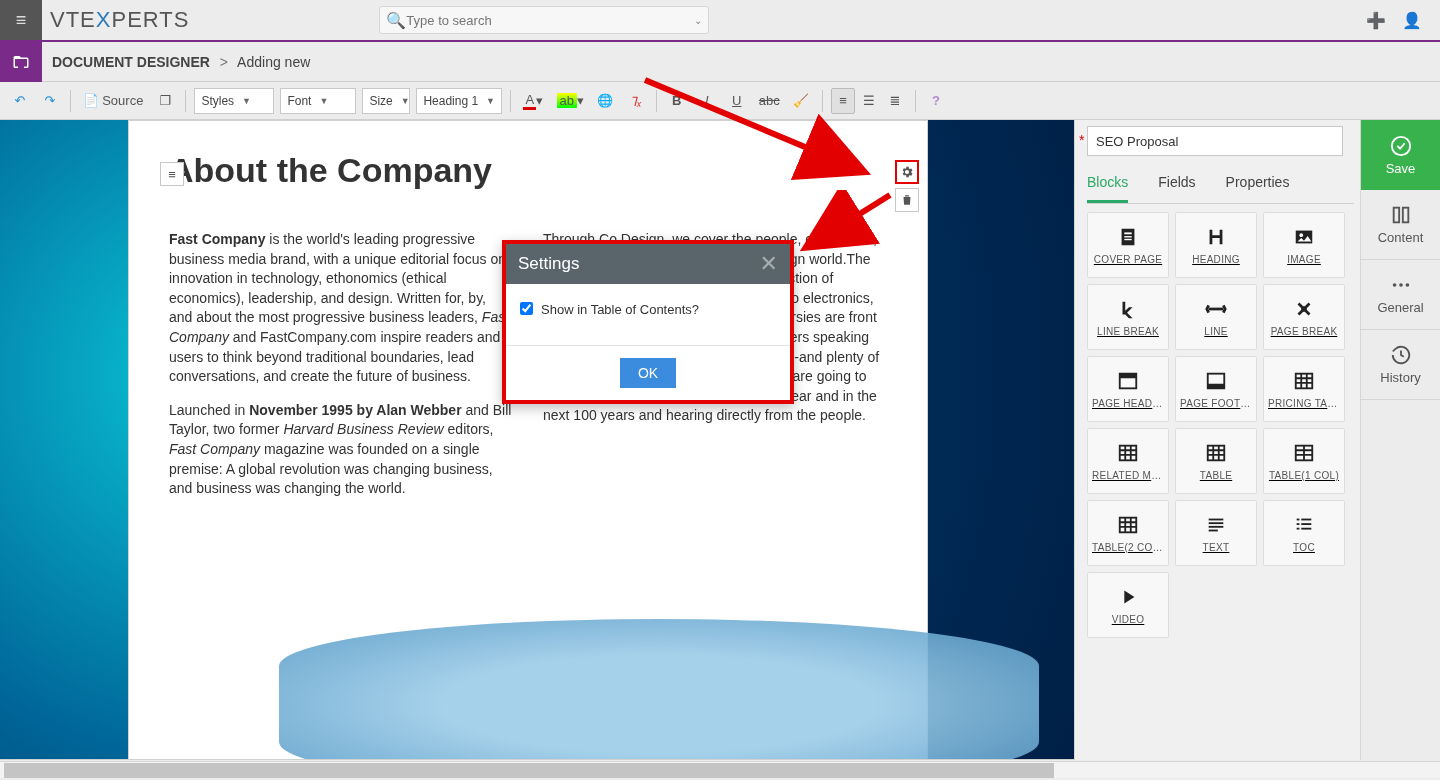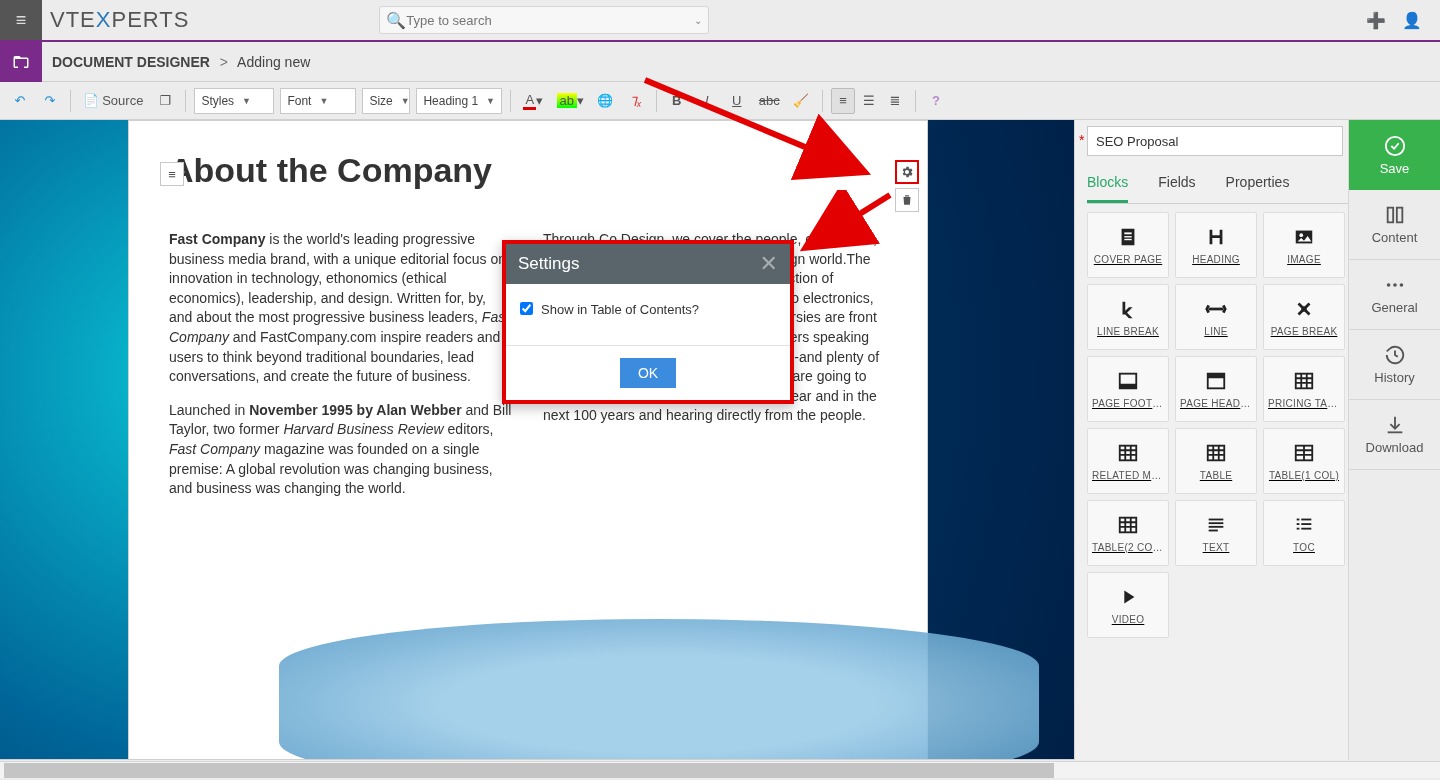--- a/index.html
+++ b/index.html
@@ -61,21 +61,21 @@
 .rightpanel input.title { width:96%; height:30px; border:1px solid #c8c8c8; padding:0 8px; font-size:13px; color:#333; background:#fff; }
 .rtabs { display:flex; gap:30px; margin-top:12px; border-bottom:1px solid #d0d0d0; font-size:14px; }
 .rtabs div { padding:6px 0 10px; cursor:pointer; color:#444; }
 .rtabs .active { color:#2aa867; border-bottom:3px solid #2aa867; }
 .blocks-grid { display:grid; grid-template-columns: repeat(3, 82px); gap:6px; margin-top:8px;text-decoration:underline; }
 .blk { height:66px; background:#f8f8f8; border:1px solid #ddd; border-radius:2px; display:flex; flex-direction:column; align-items:center; justify-content:center; gap:6px; cursor:pointer; }
 .blk svg { width:28px; height:22px; }
 .blk span { font-size:10px; color:#555; letter-spacing:.3px; text-align:center; overflow:hidden; text-overflow:ellipsis; white-space:nowrap; width:100%; padding:0 4px; }
 
 
-.actionrail { position:absolute; right:0; top:0; width:92px; height:100%; background:#ececec; border-left:1px solid #d6d6d6; display:flex; flex-direction:column; }
+.actionrail { position:absolute; right:0; top:0; width:80px; height:100%; background:#ececec; border-left:1px solid #d6d6d6; display:flex; flex-direction:column; }
 .actionrail .abtn { height:70px; display:flex; flex-direction:column; align-items:center; justify-content:center; gap:4px; color:#555; font-size:13px; border-bottom:1px solid #d6d6d6; cursor:pointer; }
 .actionrail .abtn.save { background:#37b24d; color:#fff; border:none; }
 .actionrail .abtn svg { width:22px; height:22px; }
 
 
 .modal { position:absolute; left:502px; top:240px; width:292px; border:4px solid #e30000; background:#fff; z-index:20; box-shadow:0 4px 12px rgba(0,0,0,.25);}
 .modal .mhdr { background:#5a656b; color:#fff; height:40px; display:flex; align-items:center; padding:0 12px; font-size:17px; }
 .modal .mhdr .close { margin-left:auto; color:#a6adb0; font-size:22px; cursor:pointer; }
 .modal .mbody { padding:18px 14px 28px; font-size:13px; color:#333; }
 .modal .mbody label { display:flex; align-items:flex-start; gap:8px; }
@@ -258,30 +258,30 @@
         <div class="blk">
           <svg viewBox="0 0 24 24" fill="none" stroke="#222" stroke-width="3">
             <path d="M6 6l6 6 6-6M6 18l6-6 6 6" stroke-dasharray="0"></path>
             <circle cx="12" cy="12" r="1.5" fill="#222"></circle>
           </svg>
           <span>PAGE BREAK</span>
         </div>
         <div class="blk">
           <svg viewBox="0 0 24 24" fill="#222">
             <rect x="3" y="4" width="18" height="16" fill="none" stroke="#222" stroke-width="2"></rect>
+            <rect x="3" y="4" width="18" height="5"></rect>
+          </svg>
+          <span>PAGE HEADER</span>
+        </div>
+        <div class="blk">
+          <svg viewBox="0 0 24 24" fill="#222">
+            <rect x="3" y="4" width="18" height="16" fill="none" stroke="#222" stroke-width="2"></rect>
             <rect x="3" y="15" width="18" height="5"></rect>
           </svg>
           <span>PAGE FOOTER</span>
-        </div>
-        <div class="blk">
-          <svg viewBox="0 0 24 24" fill="#222">
-            <rect x="3" y="4" width="18" height="16" fill="none" stroke="#222" stroke-width="2"></rect>
-            <rect x="3" y="4" width="18" height="5"></rect>
-          </svg>
-          <span>PAGE HEADER</span>
         </div>
         <div class="blk">
           <svg viewBox="0 0 24 24" fill="none" stroke="#222" stroke-width="2">
             <rect x="3" y="4" width="18" height="16"></rect>
             <path d="M3 9h18M3 14h18M9 4v16M15 4v16"></path>
           </svg>
           <span>PRICING TAB...</span>
         </div>
         <div class="blk">
           <svg viewBox="0 0 24 24" fill="none" stroke="#222" stroke-width="2">
@@ -362,28 +362,20 @@
           <circle cx="19" cy="12" r="2"></circle>
         </svg>
       <span>General</span>
     </div>
     <div class="abtn">
       <svg viewBox="0 0 24 24" fill="none" stroke="#555" stroke-width="2">
           <path d="M3 12a9 9 0 1 0 3-6.7L3 8"></path>
           <path d="M12 7v5l3 2"></path>
         </svg>
       <span>History</span>
-    </div>
-    <div class="abtn">
-      <svg viewBox="0 0 24 24" fill="none" stroke="#555" stroke-width="2">
-          <path d="M12 3v12"></path>
-          <path d="M7 11l5 5 5-5"></path>
-          <path d="M4 20h16"></path>
-        </svg>
-      <span>Download</span>
     </div>
   </div>
 
 </div>
 
 <div class="hscroll" style="position:absolute; bottom:2px; left:0; right:0;">
     <div class="thumb"></div>
   </div>
 
 <div class="modal">

